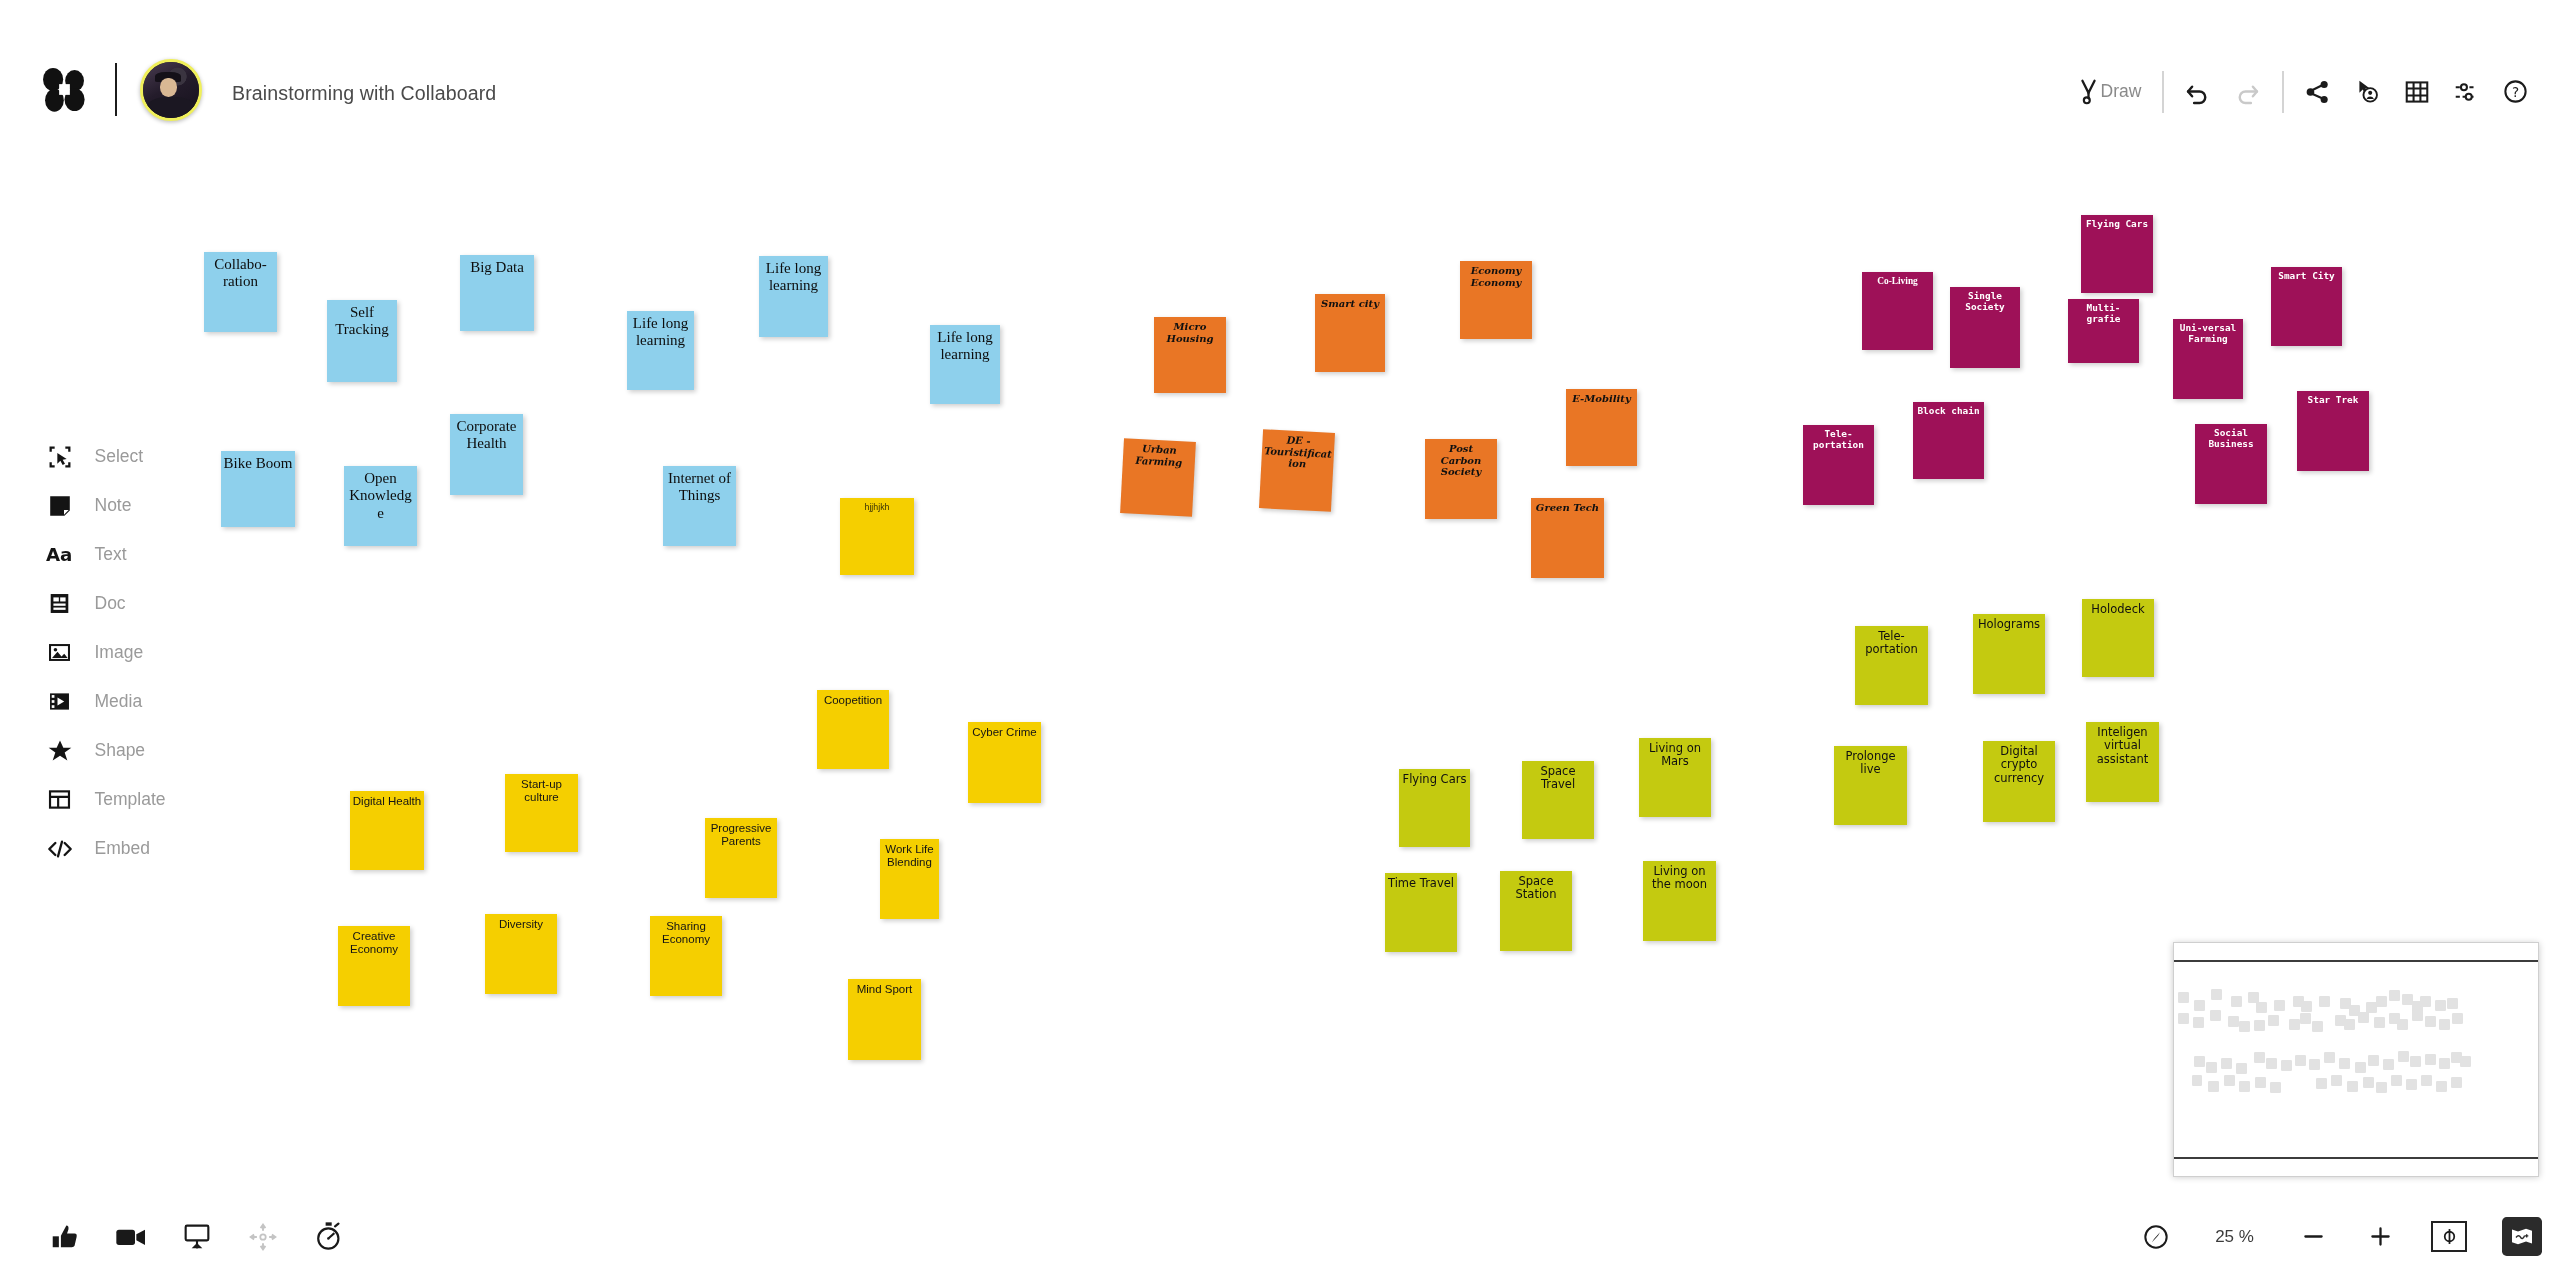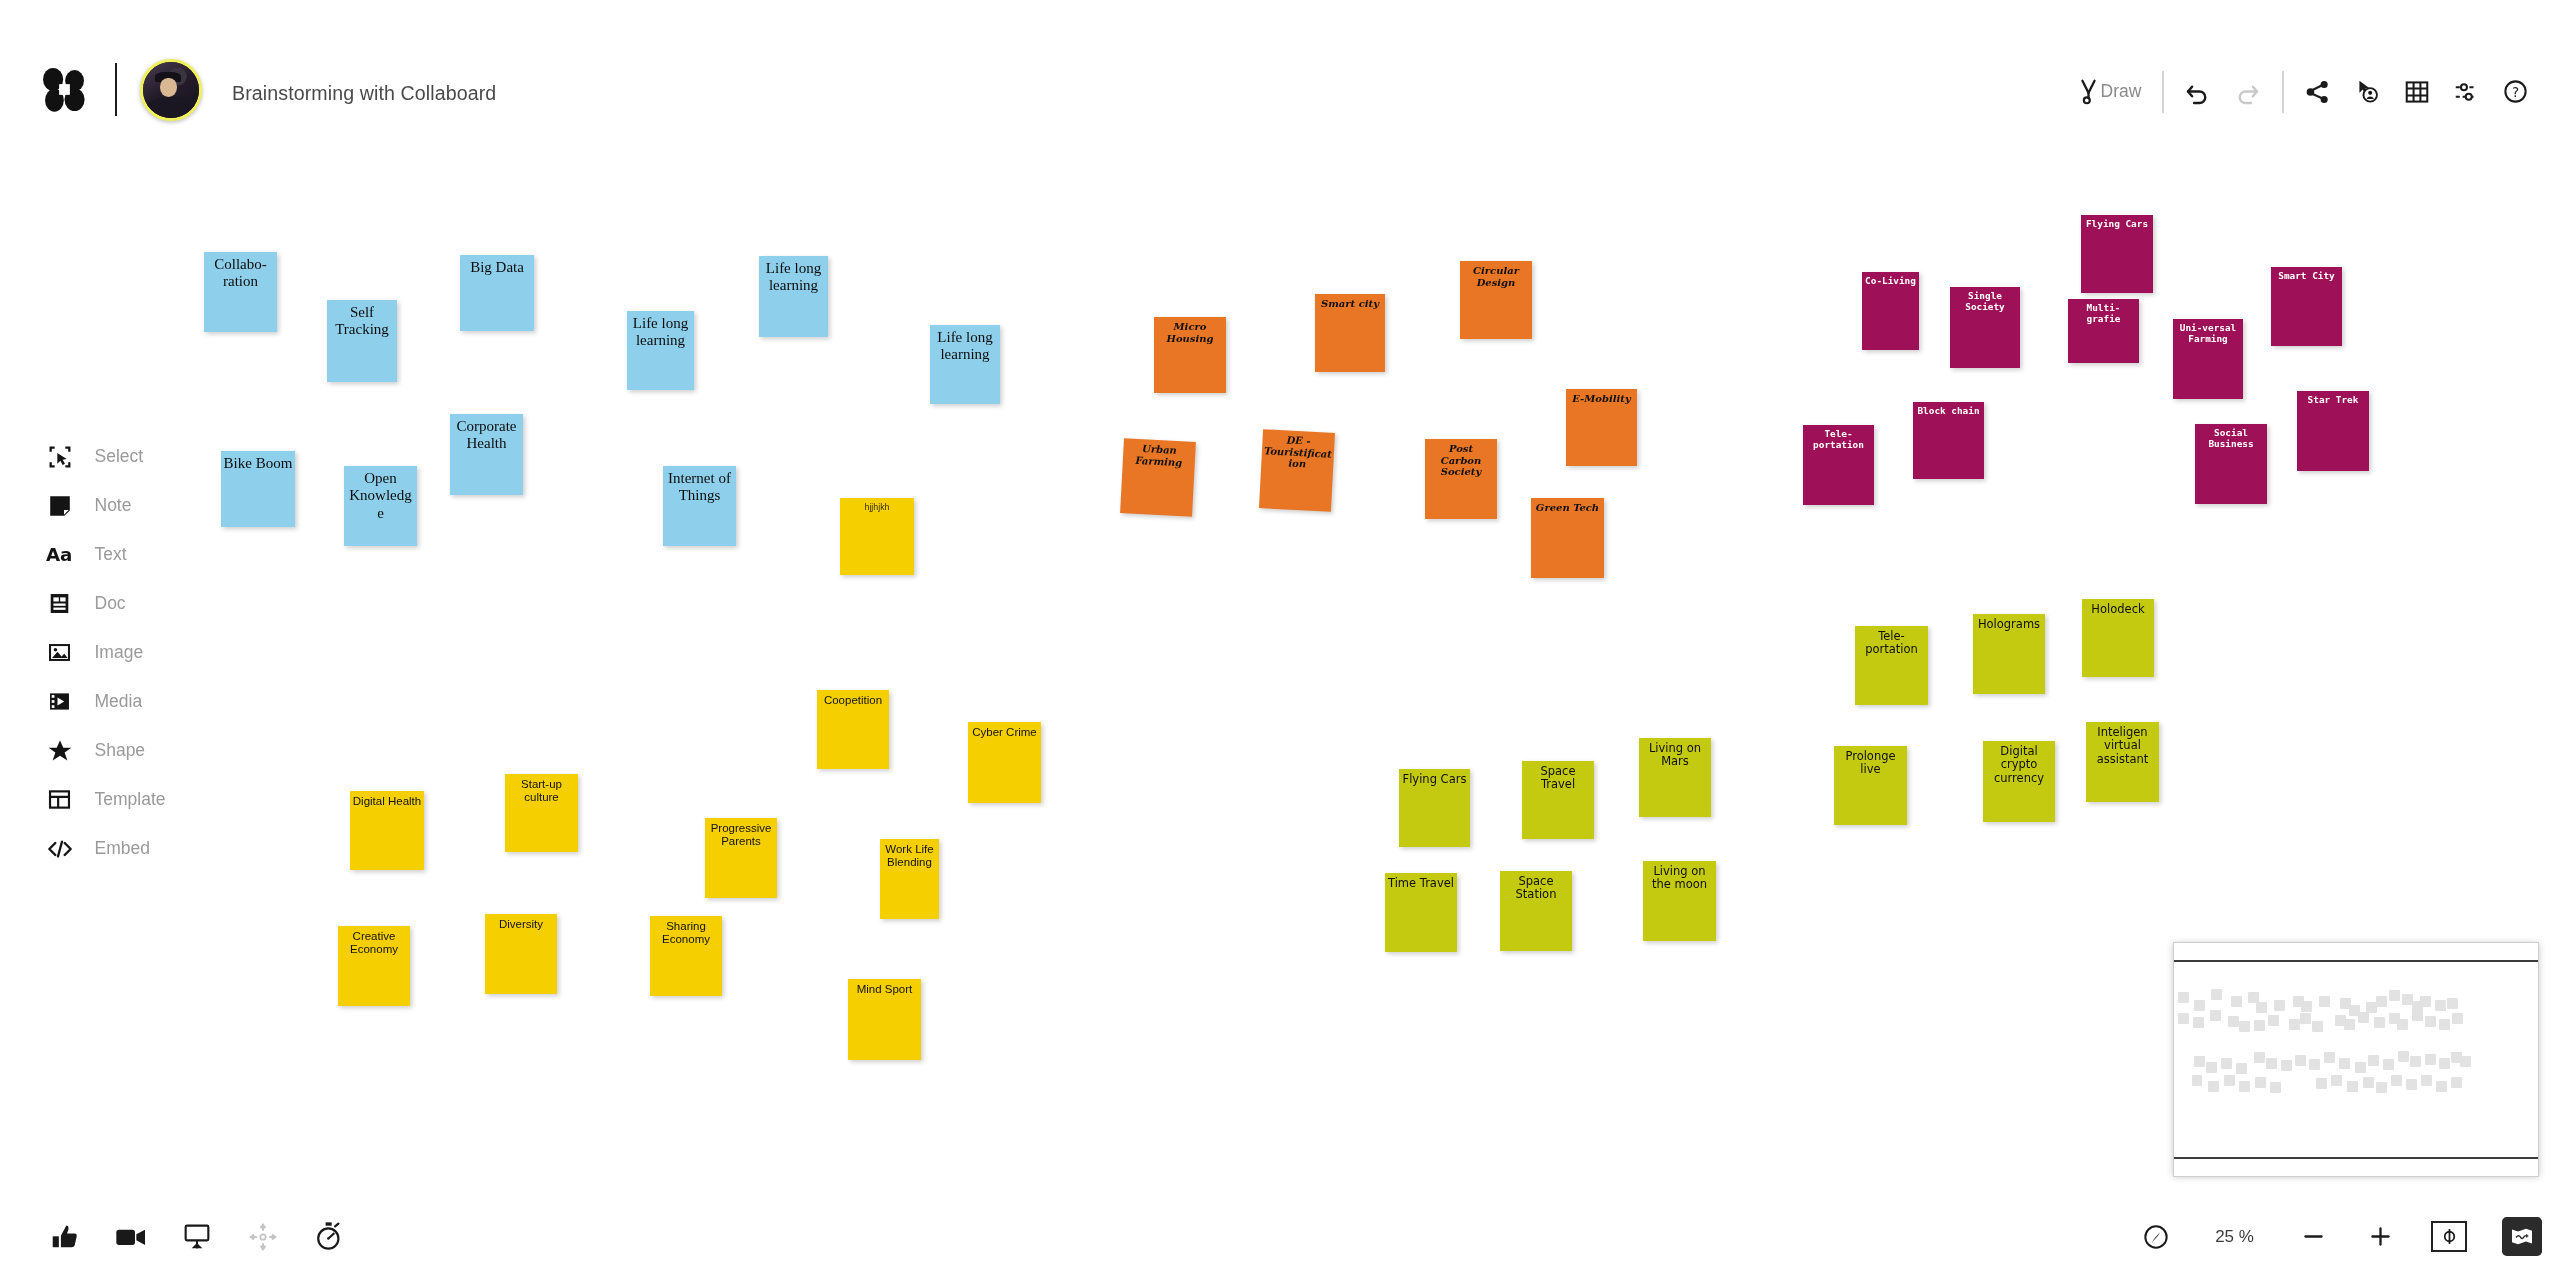--- a/index.html
+++ b/index.html
@@ -150,38 +150,38 @@
       <div class="note n-yellow-s" style="left: 840px; top: 498px; width: 74px; height: 77px;">
         <span>hjjhjkh</span>
       </div>
       <div class="note n-orange" style="left: 1154px; top: 317px; width: 72px; height: 76px;">
         <span>Micro Housing</span>
       </div>
       <div class="note n-orange" style="left: 1315px; top: 294px; width: 70px; height: 78px;">
         <span>Smart city</span>
       </div>
       <div class="note n-orange" style="left: 1460px; top: 261px; width: 72px; height: 78px;">
-        <span>Circular Design</span>
+        <span>Economy Economy</span>
       </div>
       <div class="note n-orange" style="left: 1122px; top: 440px; width: 72px; height: 75px; transform: rotate(3deg);">
         <span>Urban Farming</span>
       </div>
       <div class="note n-orange" style="left: 1261px; top: 431px; width: 72px; height: 79px; transform: rotate(3deg);">
         <span>DE - Touristification</span>
       </div>
       <div class="note n-orange" style="left: 1425px; top: 439px; width: 72px; height: 80px;">
         <span>Post Carbon Society</span>
       </div>
       <div class="note n-orange" style="left: 1566px; top: 389px; width: 71px; height: 77px;">
         <span>E-Mobility</span>
       </div>
       <div class="note n-orange" style="left: 1531px; top: 498px; width: 73px; height: 80px;">
         <span>Green Tech</span>
       </div>
-      <div class="note n-magenta" style="left: 1862px; top: 272px; width: 57px; height: 78px;">
+      <div class="note n-magenta" style="left: 1862px; top: 272px; width: 71px; height: 78px; font-family: Liberation Serif, serif;">
         <span>Co-Living</span>
       </div>
       <div class="note n-magenta" style="left: 1950px; top: 287px; width: 70px; height: 81px;">
         <span>Single Society</span>
       </div>
       <div class="note n-magenta" style="left: 2081px; top: 215px; width: 72px; height: 78px;">
         <span>Flying Cars</span>
       </div>
       <div class="note n-magenta" style="left: 2068px; top: 299px; width: 71px; height: 64px;">
         <span>Multi-grafie</span>

